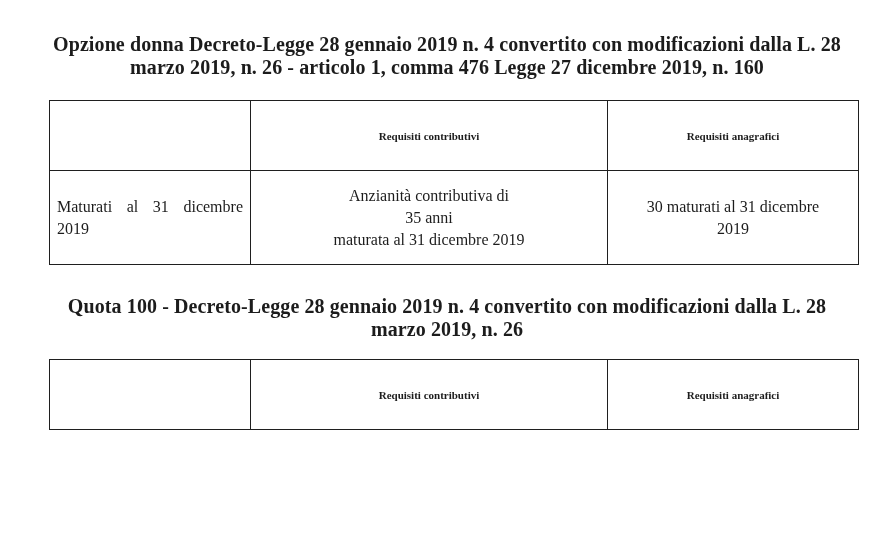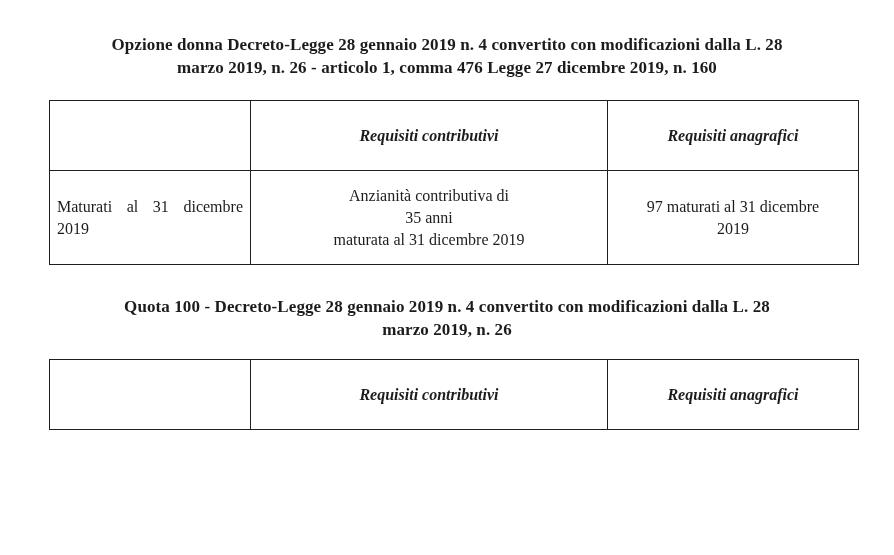--- a/index.html
+++ b/index.html
@@ -9,21 +9,21 @@
     background: #ffffff;
     font-family: "Liberation Serif", "DejaVu Serif", serif;
     color: #1c1c1c;
     overflow: hidden;
   }
   .doc-title {
     width: 820px;
     margin-left: 37px;
     text-align: center;
     font-weight: bold;
-    font-size: 17px;
+    font-size: 20px;
     line-height: 23px;
     white-space: pre-line;
     letter-spacing: 0.1px;
   }
   .title-1 { margin-top: 33px; }
   .title-2 { margin-top: 30px; }
   table.req-table {
     border-collapse: collapse;
     table-layout: fixed;
     width: 809px;
@@ -36,22 +36,21 @@
     border: 1.6px solid #1f1f1f;
     font-size: 16px;
     line-height: 22px;
     vertical-align: middle;
     overflow: hidden;
   }
   table.req-table th {
     font-weight: bold;
     text-align: center;
     height: 70px;
-    font-size: 16px;
-    font-style: italic;
+    font-size: 11px;
   }
   table.req-table td {
     height: 94px;
   }
   .cell-label-justify {
     text-align: justify;
     text-align-last: auto;
     padding: 16px 7px;
     vertical-align: middle;
   }
@@ -77,21 +76,21 @@
       <tr>
     <th></th>
     <th>Requisiti contributivi</th>
     <th>Requisiti anagrafici</th>
   </tr>
   <tr>
     <td class="cell-label-justify">Maturati al 31 dicembre 2019</td>
     <td class="cell-center pre-lines">Anzianità contributiva di
 35 anni
 maturata al 31 dicembre 2019</td>
-    <td class="cell-center pre-lines">97 maturati al 31 dicembre
+    <td class="cell-center pre-lines">30 maturati al 31 dicembre
 2019</td>
   </tr>
 </tbody>
   </table>
 
 <div class="doc-title title-2">Quota 100 - Decreto-Legge 28 gennaio 2019 n. 4 convertito con modificazioni dalla L. 28
 marzo 2019, n. 26</div>
 
 <table class="req-table table-2">
   <colgroup>

